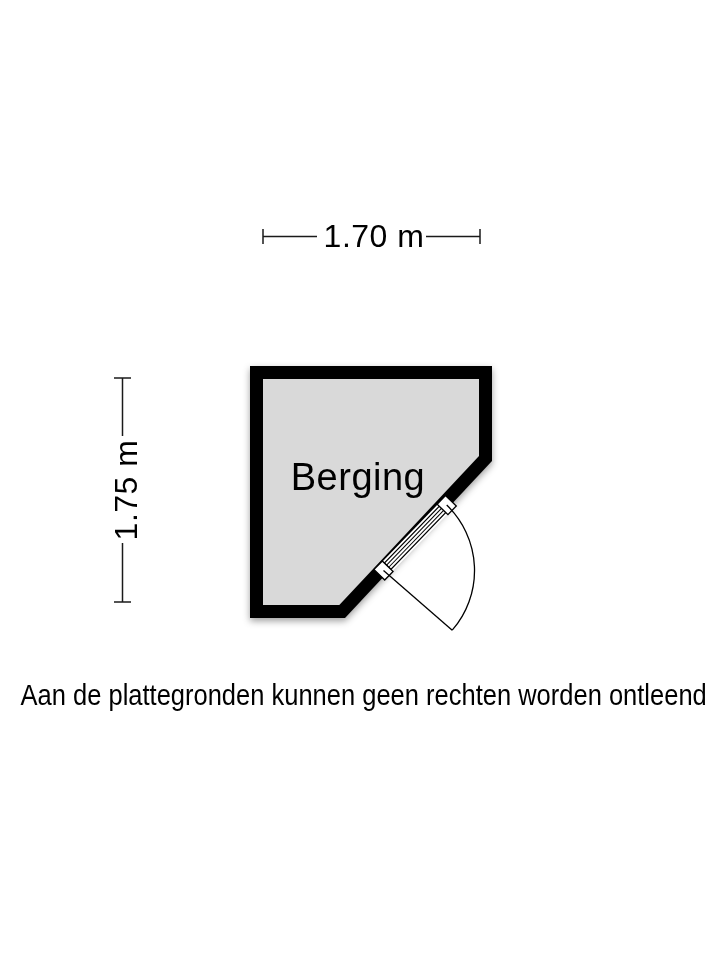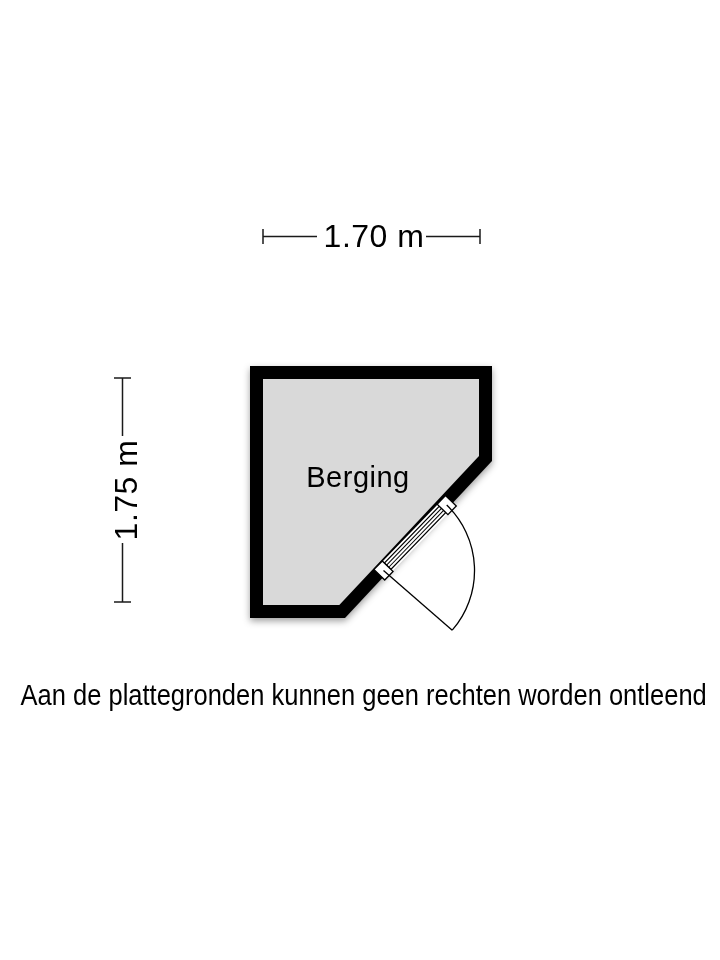--- a/index.html
+++ b/index.html
@@ -19,21 +19,21 @@
     transform: translate(-50%, -50%);
   }
   .dim-label {
     font-size: 32px;
     letter-spacing: 0.5px;
   }
   .dim-label.vertical {
     transform: translate(-50%, -50%) rotate(-90deg);
   }
   .room-label {
-    font-size: 29px;
+    font-size: 38px;
     letter-spacing: 0.5px;
   }
   .footer {
     position: absolute;
     left: 4px;
     top: 681px;
     width: 720px;
   }
   .footer-row {
     display: flex;

